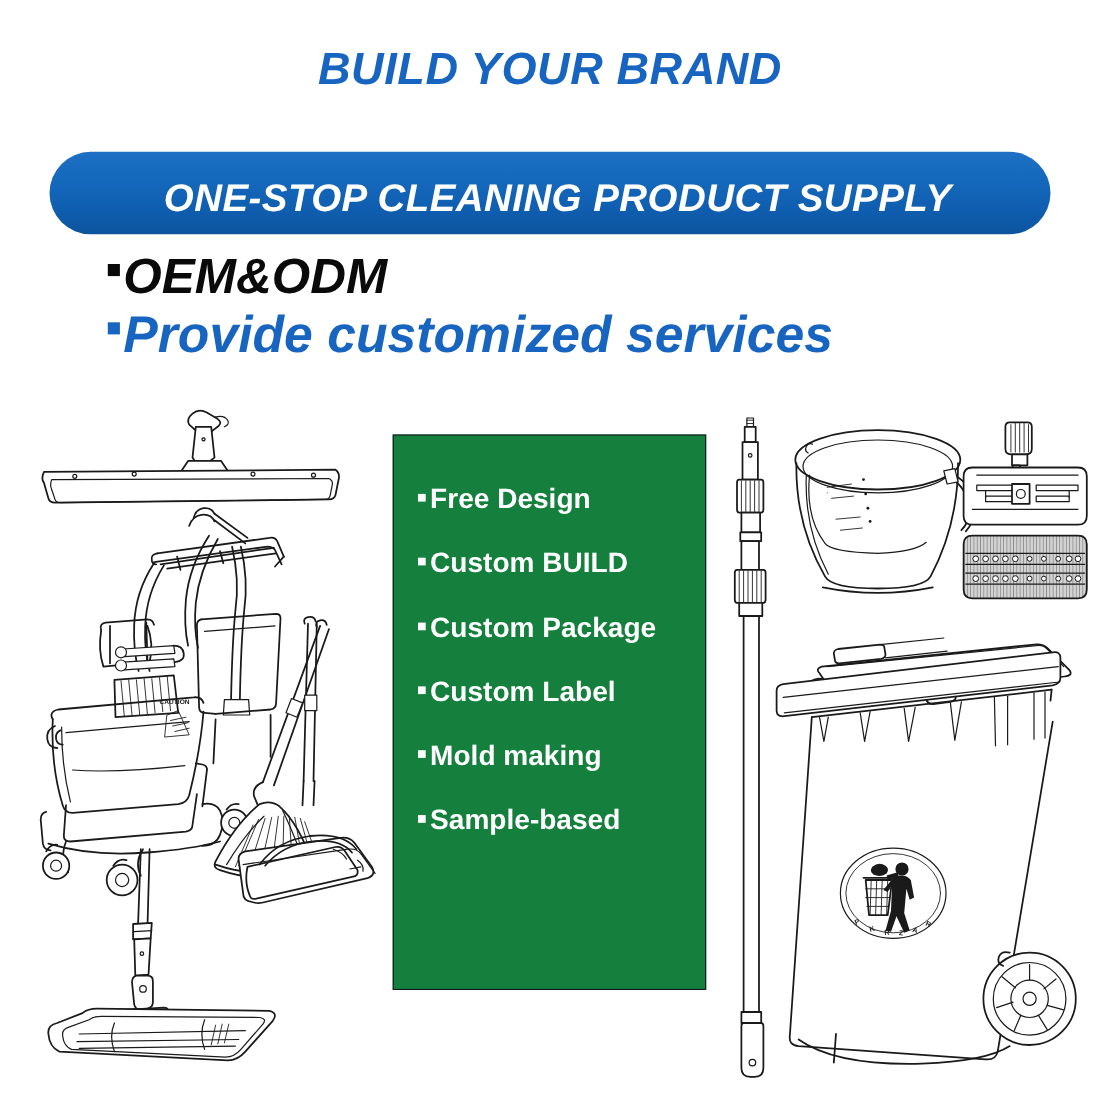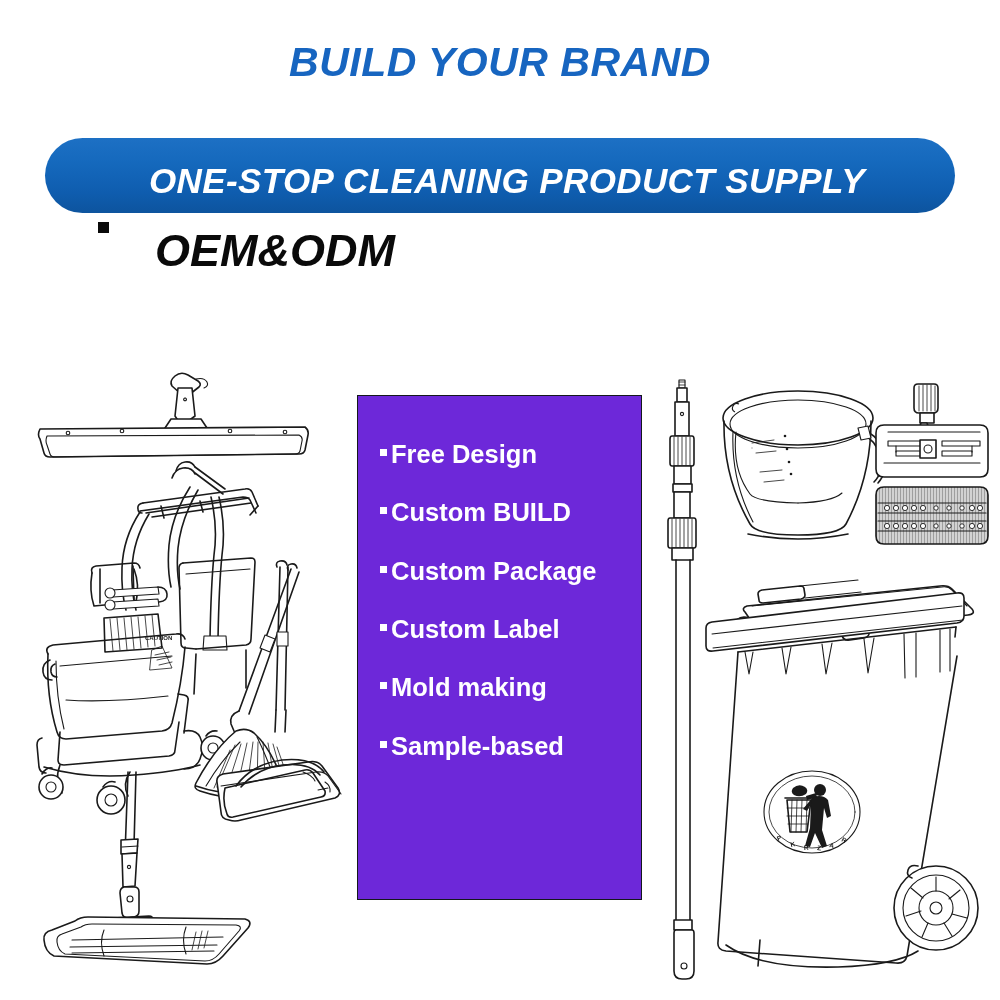--- a/index.html
+++ b/index.html
@@ -41,38 +41,38 @@
     font-style:italic;
     letter-spacing:0.4px;
     white-space:nowrap;
     padding-left:14px;
     box-sizing:border-box;
   }
 
   
   .toplist{position:absolute;left:98px;top:228px;width:860px;}
   .topline{
-    display:flex;align-items:flex-start;
+    display:flex;align-items:center;
     font-weight:bold;font-style:italic;
-    white-space:nowrap;line-height:1.04;gap:43px;
+    white-space:nowrap;line-height:1.04;
   }
   .topline .sq{
     display:inline-block;width:11px;height:11px;
     margin-right:3px;flex:0 0 auto;
     position:relative;top:-6px;
   }
   .topline.l1{font-size:45px;color:#0a0a0a;}
   .topline.l1 .sq{background:#0a0a0a;}
   .topline.l2{font-size:47px;color:#1765c0;margin-top:5px;}
   .topline.l2 .sq{background:#1765c0;}
 
   
   .panel{
     position:absolute;left:357px;top:395px;width:285px;height:505px;
-    background:#6d28d9;border:1.5px solid #14181c;box-sizing:border-box;
+    background:#15803d;border:1.5px solid #14181c;box-sizing:border-box;
   }
   .panel-list{
     position:absolute;left:22px;top:44px;right:6px;
   }
   .feature{
     display:flex;align-items:flex-start;
     color:#ffffff;font-size:25.5px;font-weight:bold;
     line-height:1.15;margin-bottom:29px;white-space:nowrap;
   }
   .feature .sq{
@@ -104,20 +104,24 @@
   <div class="headline">BUILD YOUR BRAND</div>
 
   <div class="banner">
     <div class="banner-text">ONE-STOP CLEANING PRODUCT SUPPLY</div>
   </div>
 
   <div class="toplist">
     <div class="topline l1">
       <span class="sq"></span>
       <span>OEM&amp;ODM</span>
+    </div>
+    <div class="topline l2">
+      <span class="sq"></span>
+      <span>Provide customized services</span>
     </div>
   </div>
 
   <div class="panel">
     <div class="panel-list">
       <div class="feature">
         <span class="sq"></span>
         <span class="ftxt">
             <span>Free Design</span>
           </span>

